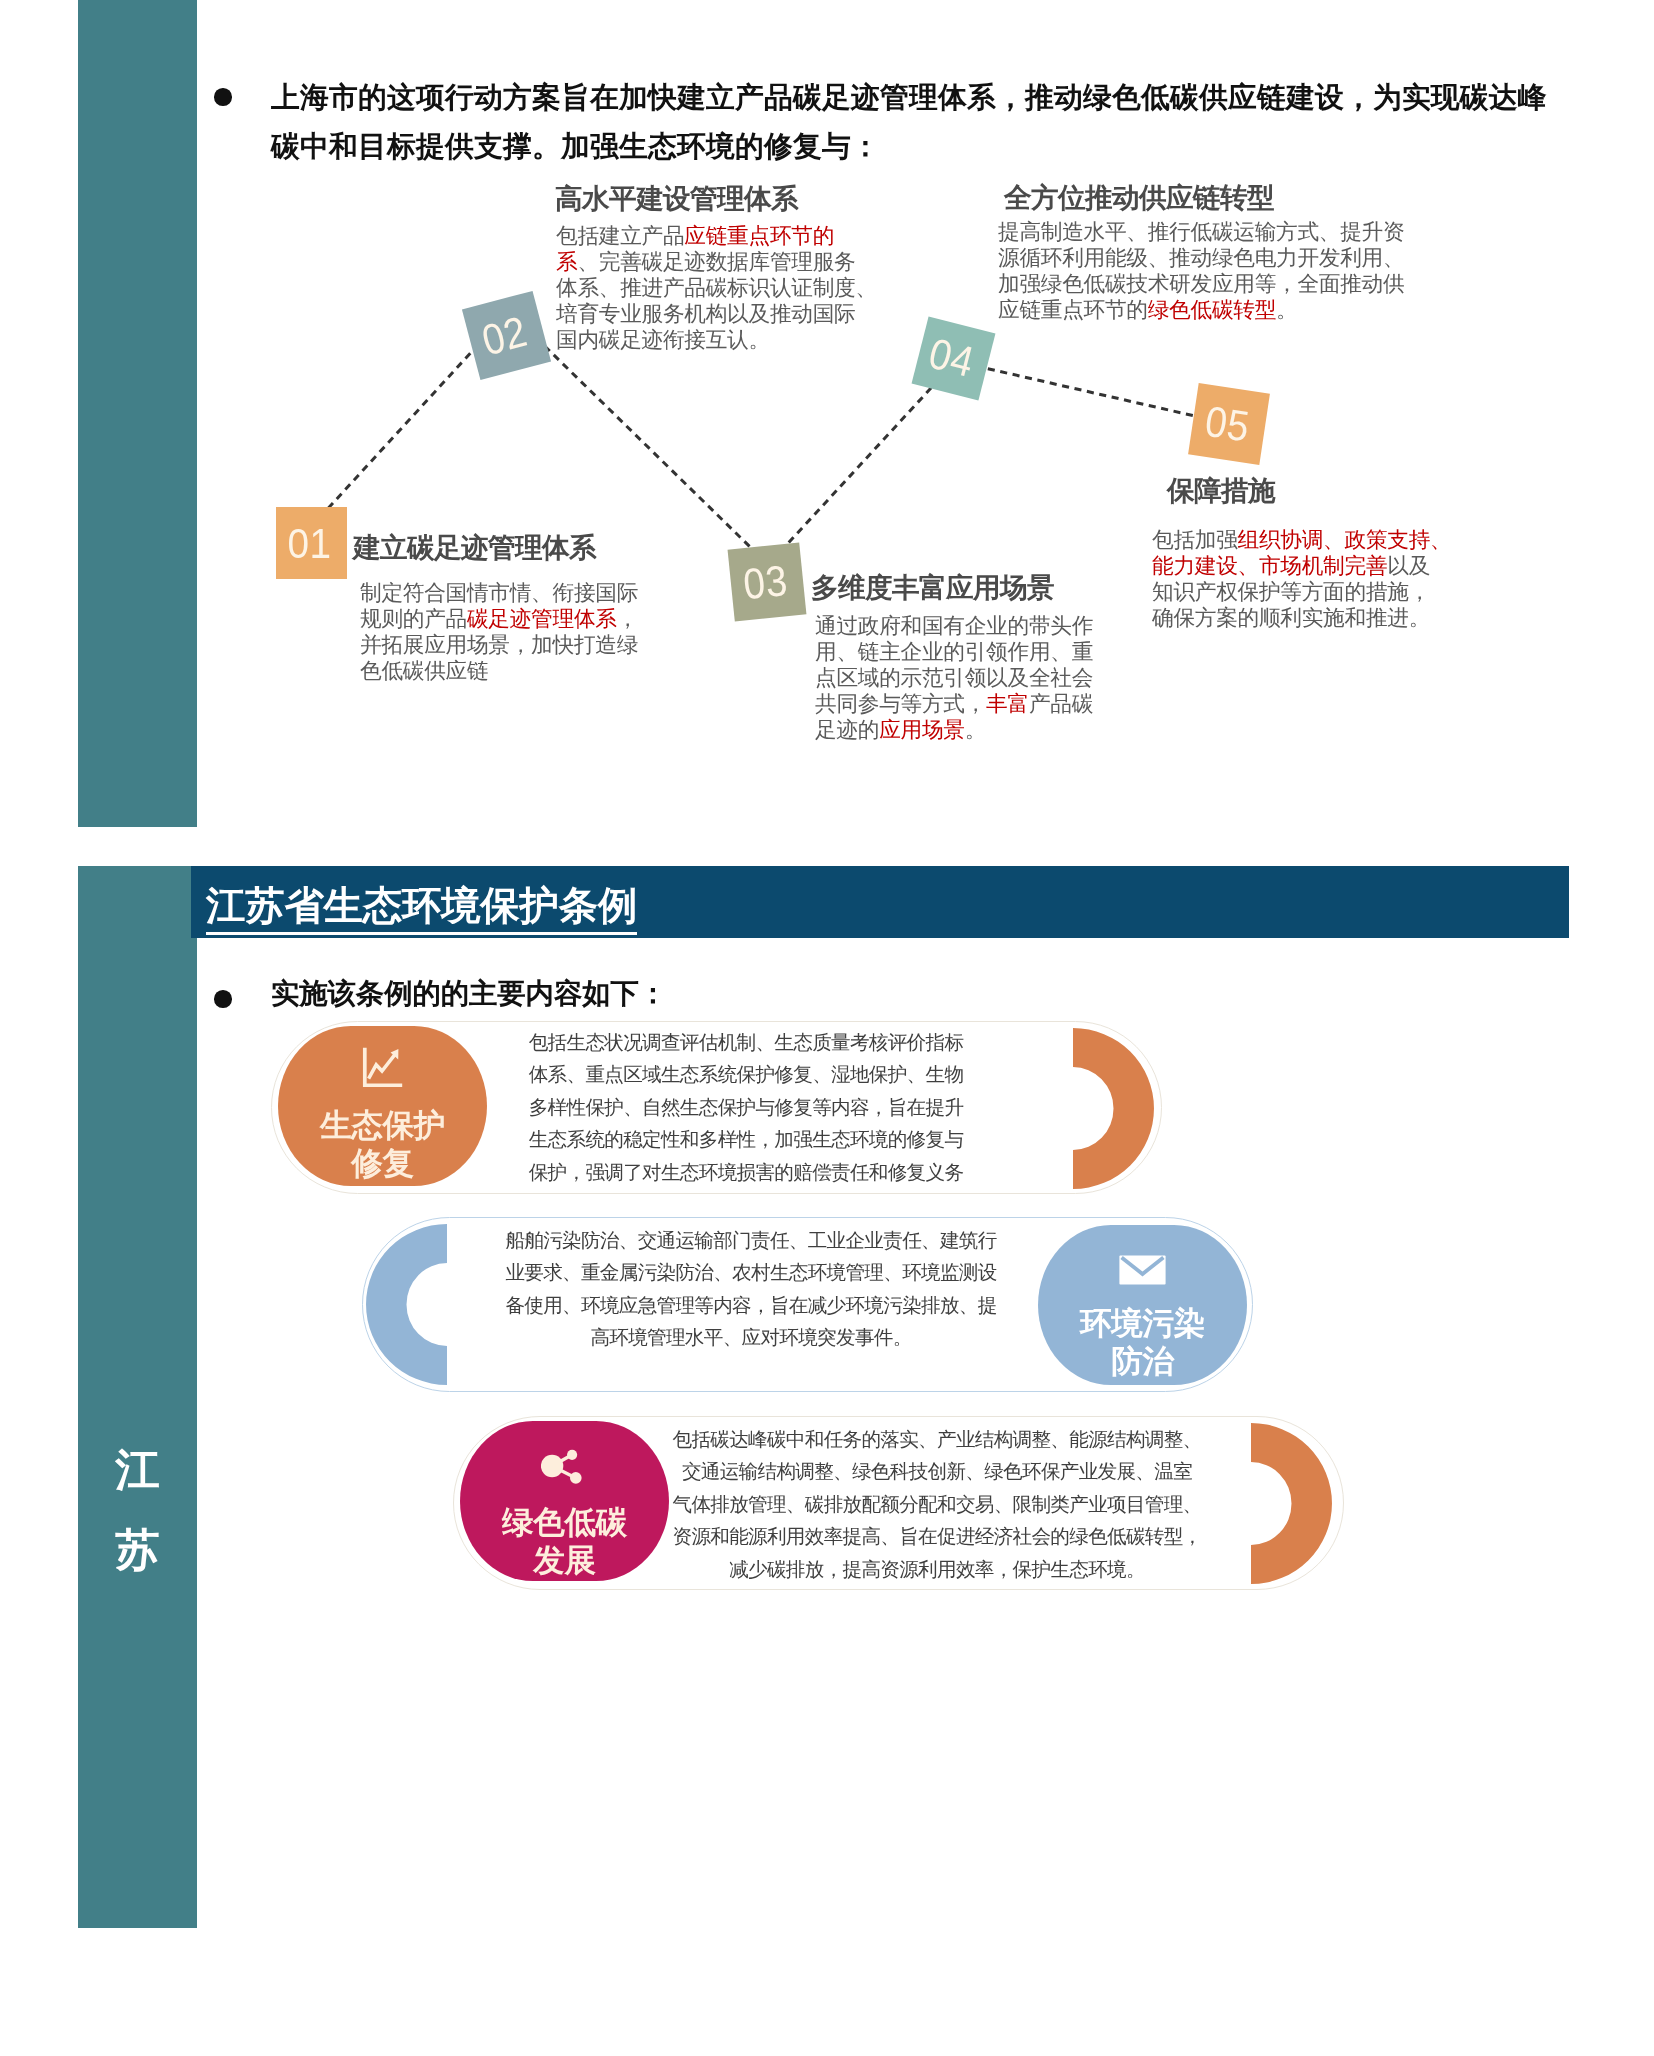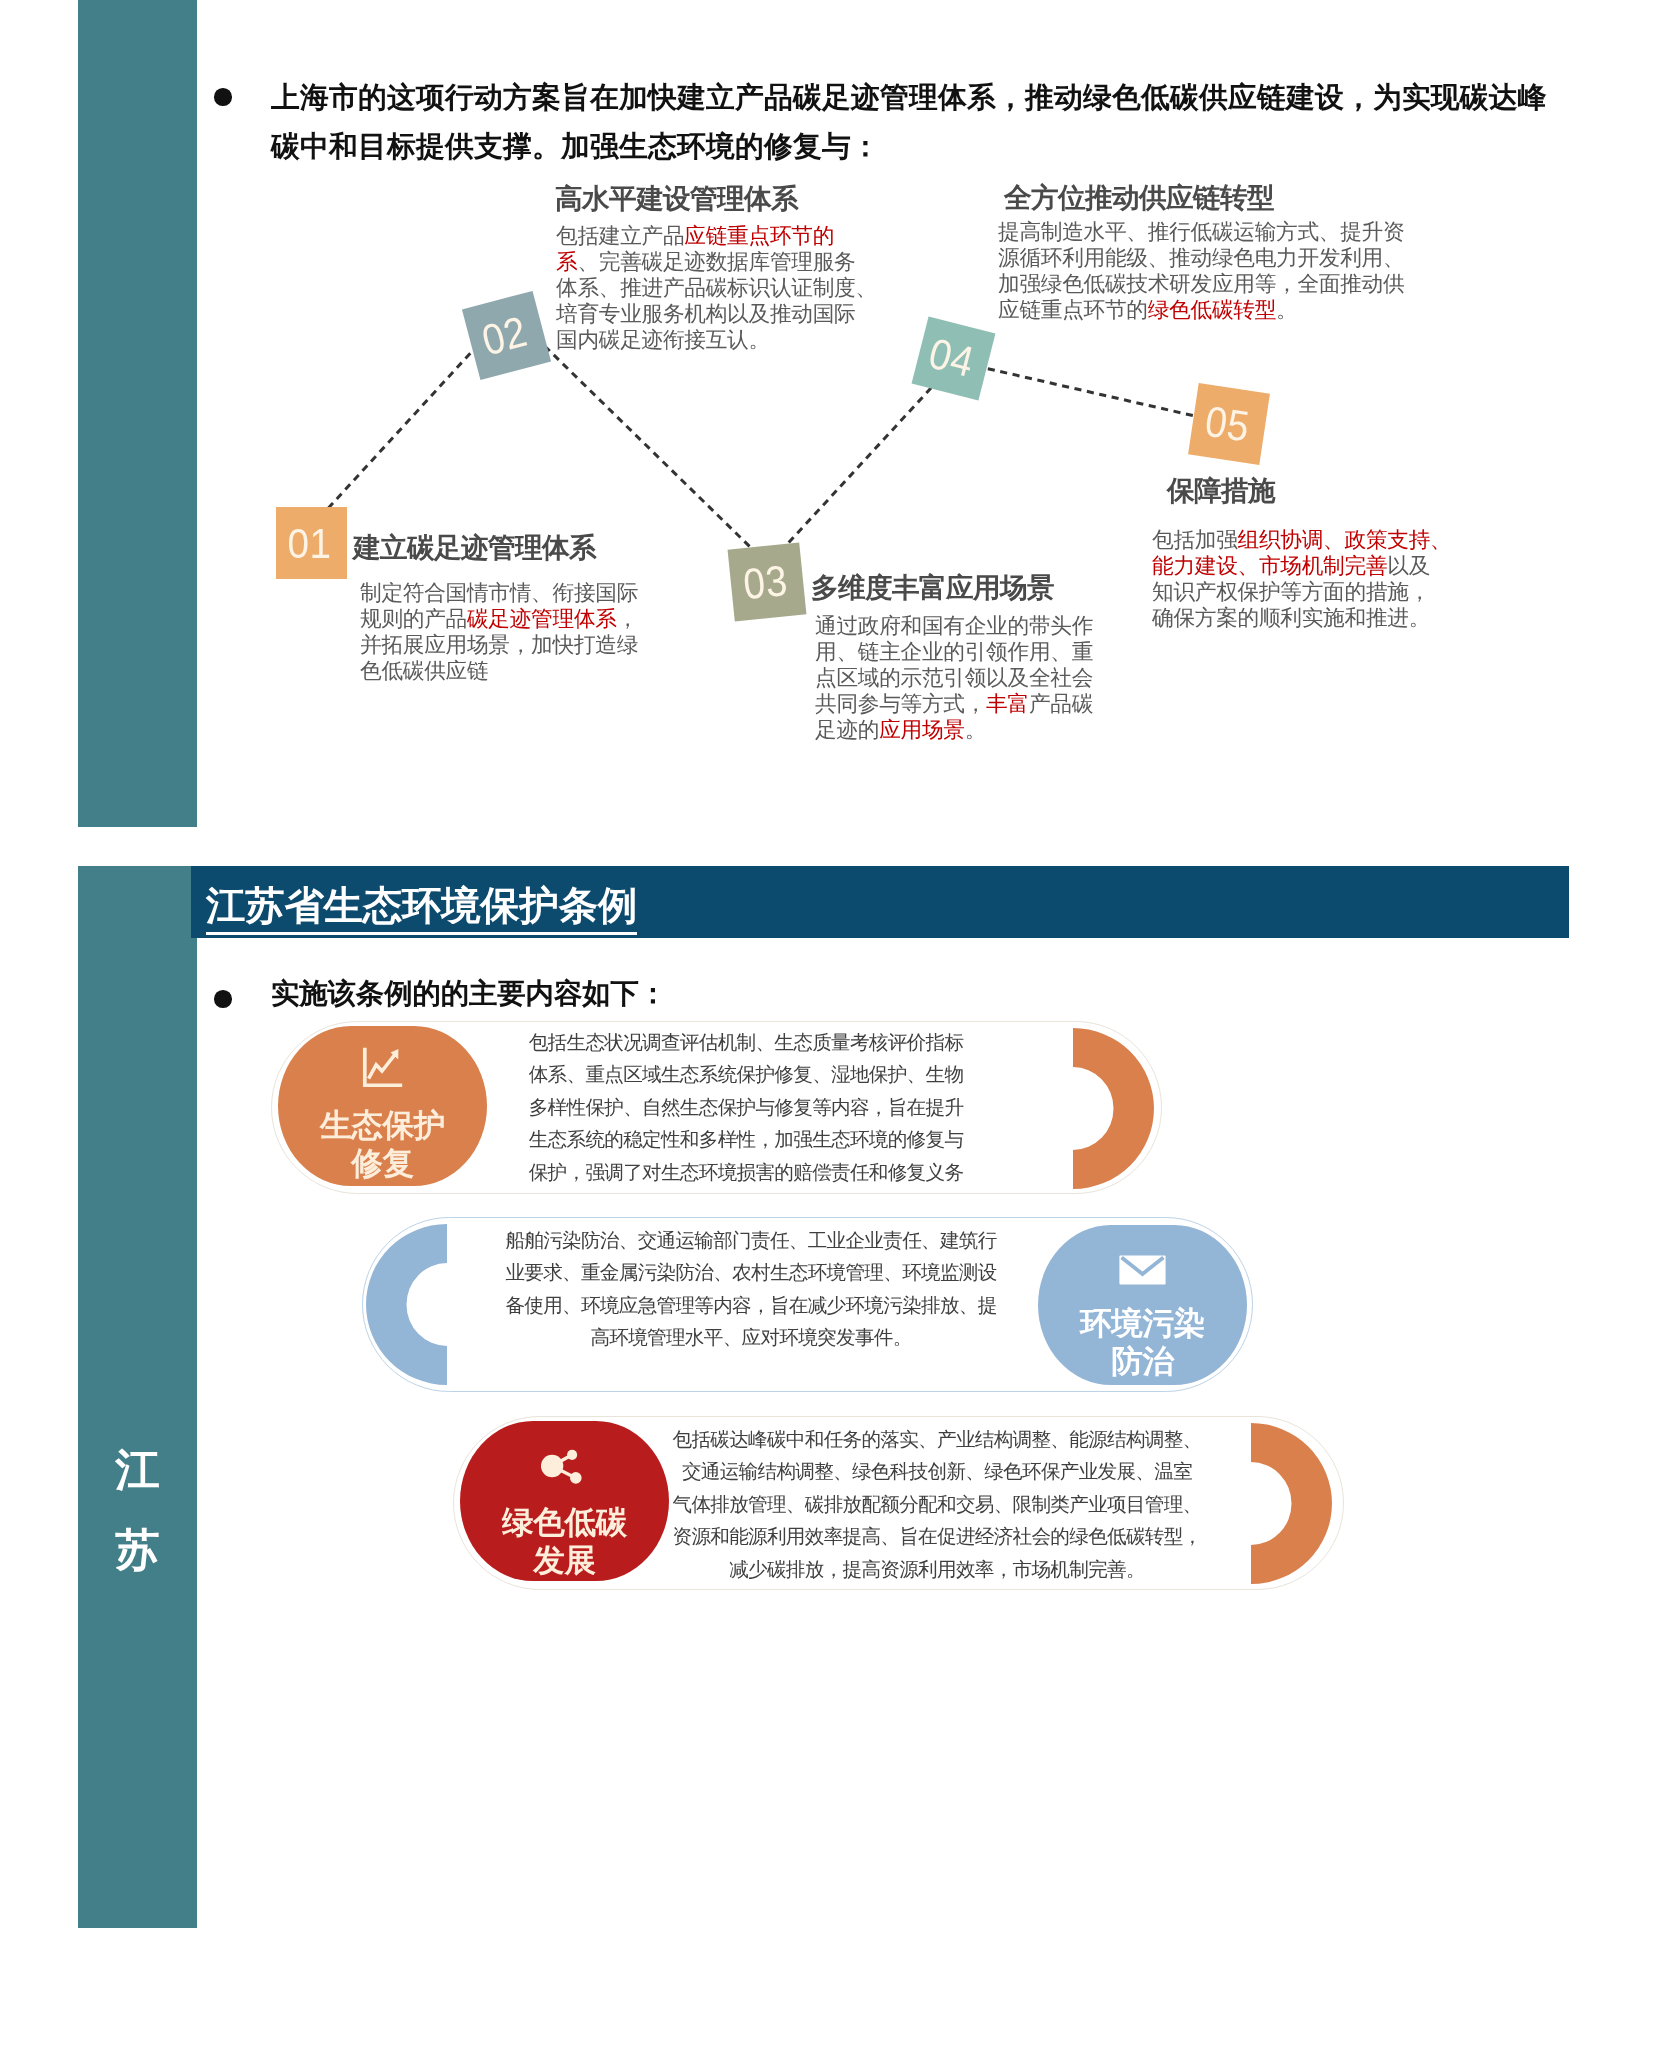--- a/index.html
+++ b/index.html
@@ -176,31 +176,31 @@
     <div class="pline">船舶污染防治、交通运输部门责任、工业企业责任、建筑行</div>
     <div class="pline">业要求、重金属污染防治、农村生态环境管理、环境监测设</div>
     <div class="pline">备使用、环境应急管理等内容，旨在减少环境污染排放、提</div>
     <div class="pline">高环境管理水平、应对环境突发事件。</div>
   </div>
 
 <div class="capsule" id="cap3" style="left:453px;top:1416px;width:891px;height:174px;border:1.6px solid #e9e4da;"></div>
 <svg class="abs" style="left:1251px;top:1421px;width:86px;height:165px;" viewBox="0 0 86 165">
   <path d="M 0,2 A 81,80.5 0 0 1 0,163 L 0,124 A 40.5,41.5 0 0 0 0,41 Z" fill="#D9804C"></path>
 </svg>
-<div class="cap-oval" id="oval3" style="left:460px;top:1421px;width:209px;height:160px;background:#b91c1c;">
+<div class="cap-oval" id="oval3" style="left:460px;top:1421px;width:209px;height:160px;background:#be185d;">
   <svg class="cap-icon" style="margin-top:28px;width:41px;height:35px;margin-right:6px;" viewBox="0 0 41 35">
     <path d="M11.1,17 L31.1,5.8 M11.1,17 L34.8,28.9" stroke="#FDEEDC" stroke-width="3.4"></path>
     <circle cx="11.1" cy="17" r="11.2" fill="#FDEEDC"></circle>
     <circle cx="31.1" cy="5.8" r="5.1" fill="#FDEEDC"></circle>
     <circle cx="34.8" cy="28.9" r="5.8" fill="#FDEEDC"></circle>
   </svg>
   <div class="cap-label" id="cl3">
       <div>绿色低碳</div>
       <div>发展</div>
     </div>
 </div>
 <div class="cap-para" id="cp3" style="left:666px;top:1423px;width:542px;">
     <div class="pline">包括碳达峰碳中和任务的落实、产业结构调整、能源结构调整、</div>
     <div class="pline">交通运输结构调整、绿色科技创新、绿色环保产业发展、温室</div>
     <div class="pline">气体排放管理、碳排放配额分配和交易、限制类产业项目管理、</div>
     <div class="pline">资源和能源利用效率提高、旨在促进经济社会的绿色低碳转型，</div>
-    <div class="pline">减少碳排放，提高资源利用效率，市场机制完善。</div>
+    <div class="pline">减少碳排放，提高资源利用效率，保护生态环境。</div>
   </div>
 
 </body></html>

